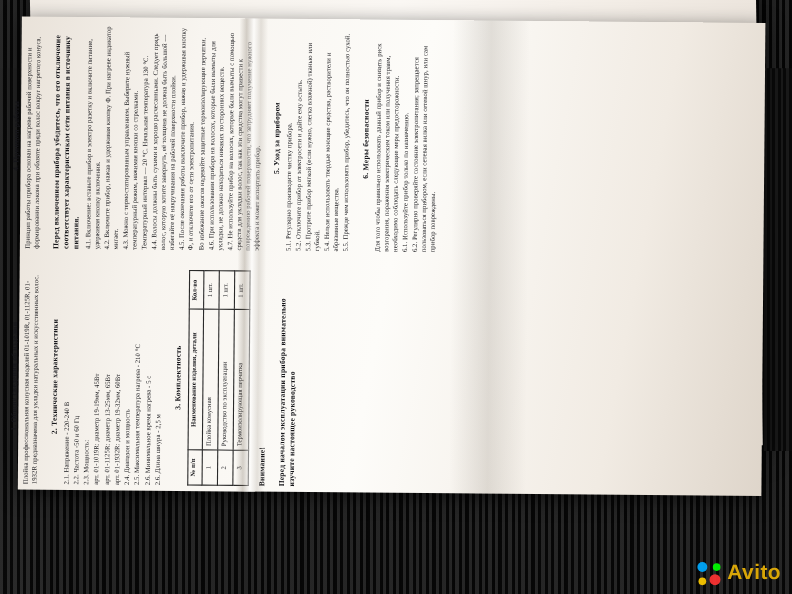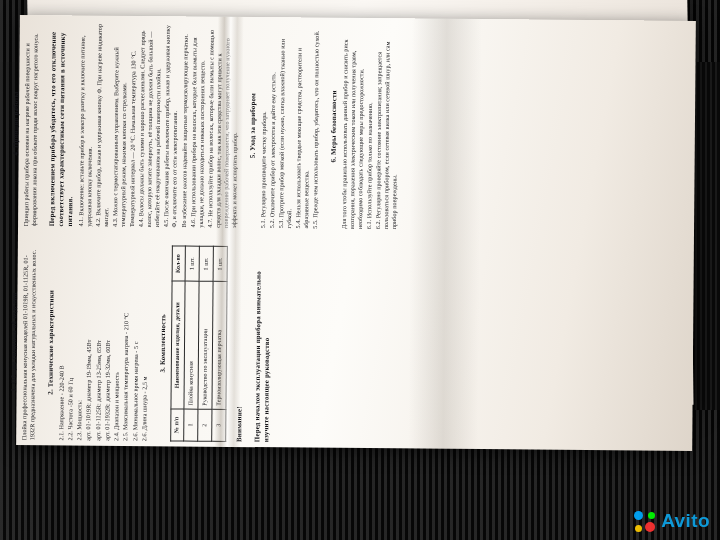--- a/index.html
+++ b/index.html
@@ -152,21 +152,21 @@
   }
   .wm-logo {
     width: 21px; height: 21px;
     position: relative;
   }
   .wm-logo .d1 { position:absolute; width:9px; height:9px; border-radius:50%; background:#0af; left:0; top:0; }
   .wm-logo .d2 { position:absolute; width:7px; height:7px; border-radius:50%; background:#0f0; right:0; top:1px; }
   .wm-logo .d3 { position:absolute; width:7px; height:7px; border-radius:50%; background:#fc0; left:1px; bottom:0; }
   .wm-logo .d4 { position:absolute; width:10px; height:10px; border-radius:50%; background:#f33; right:0; bottom:0; }
   .wm-text {
-    color: #0ea5e9;
+    color: #eab308;
     font-family: "Liberation Sans", sans-serif;
     font-size: 19px;
     font-weight: bold;
     letter-spacing: .4px;
   }
 </style>
 </head>
 <body>
 
 <div id="shot">

